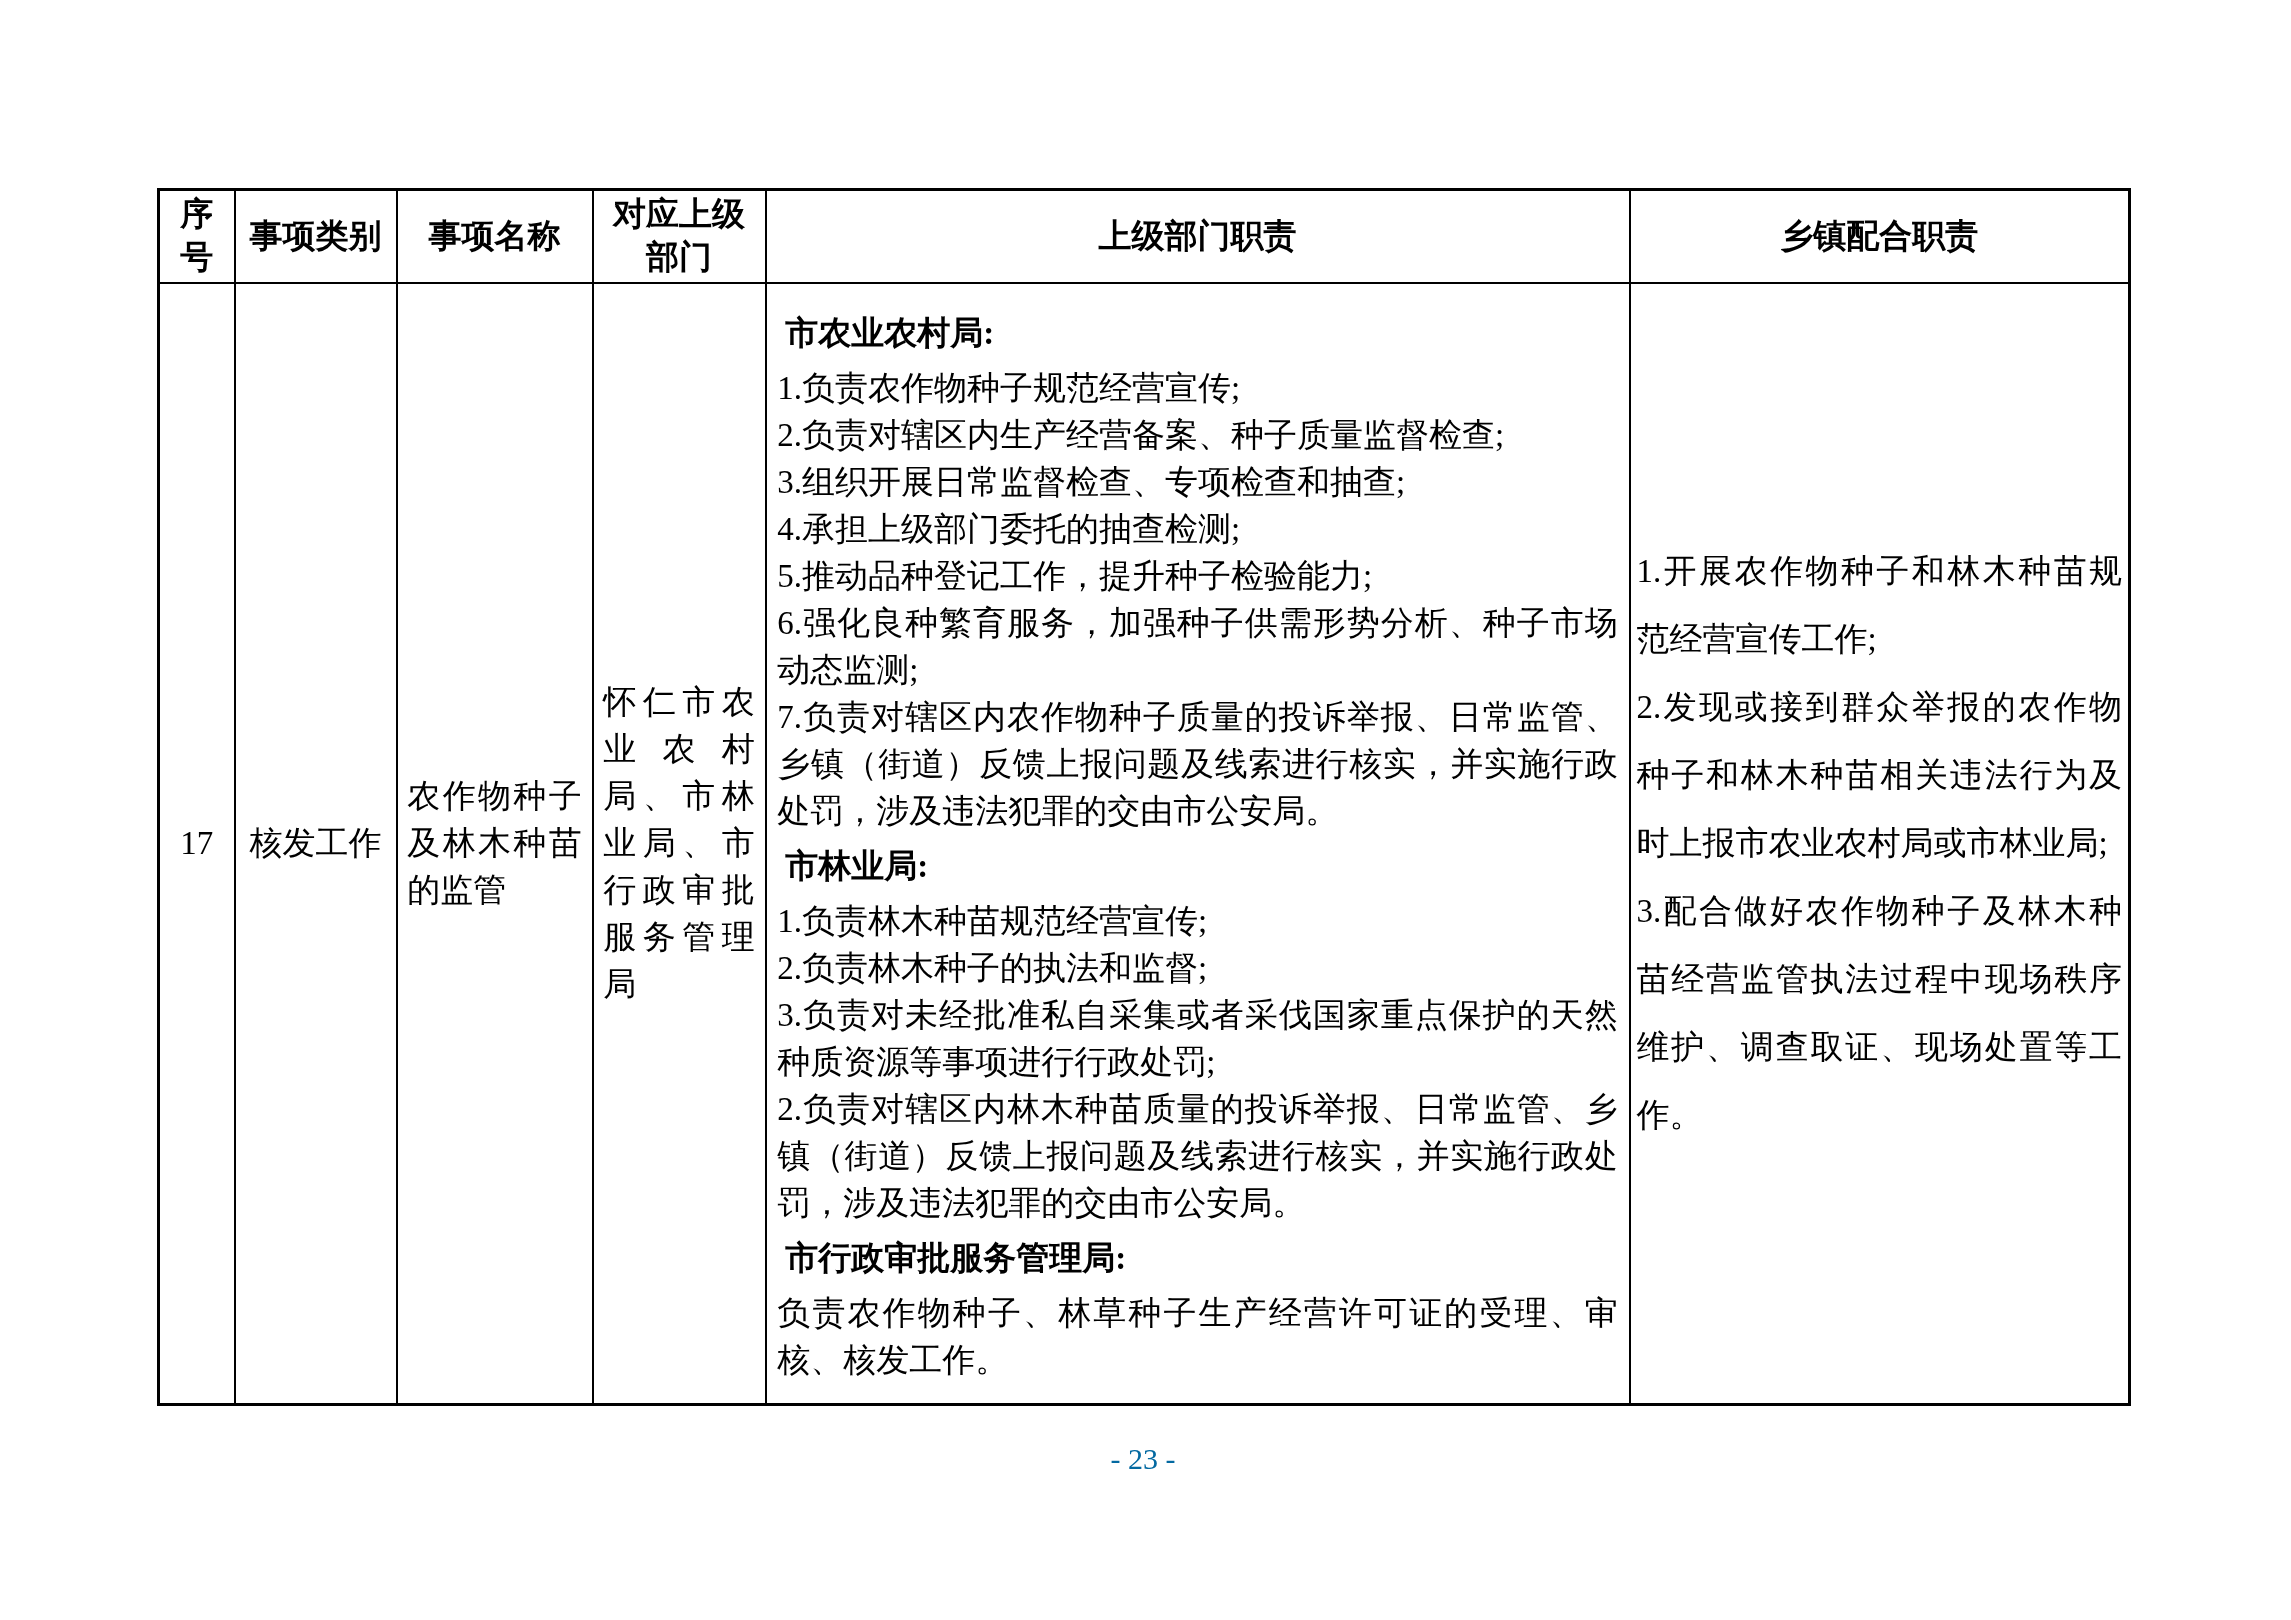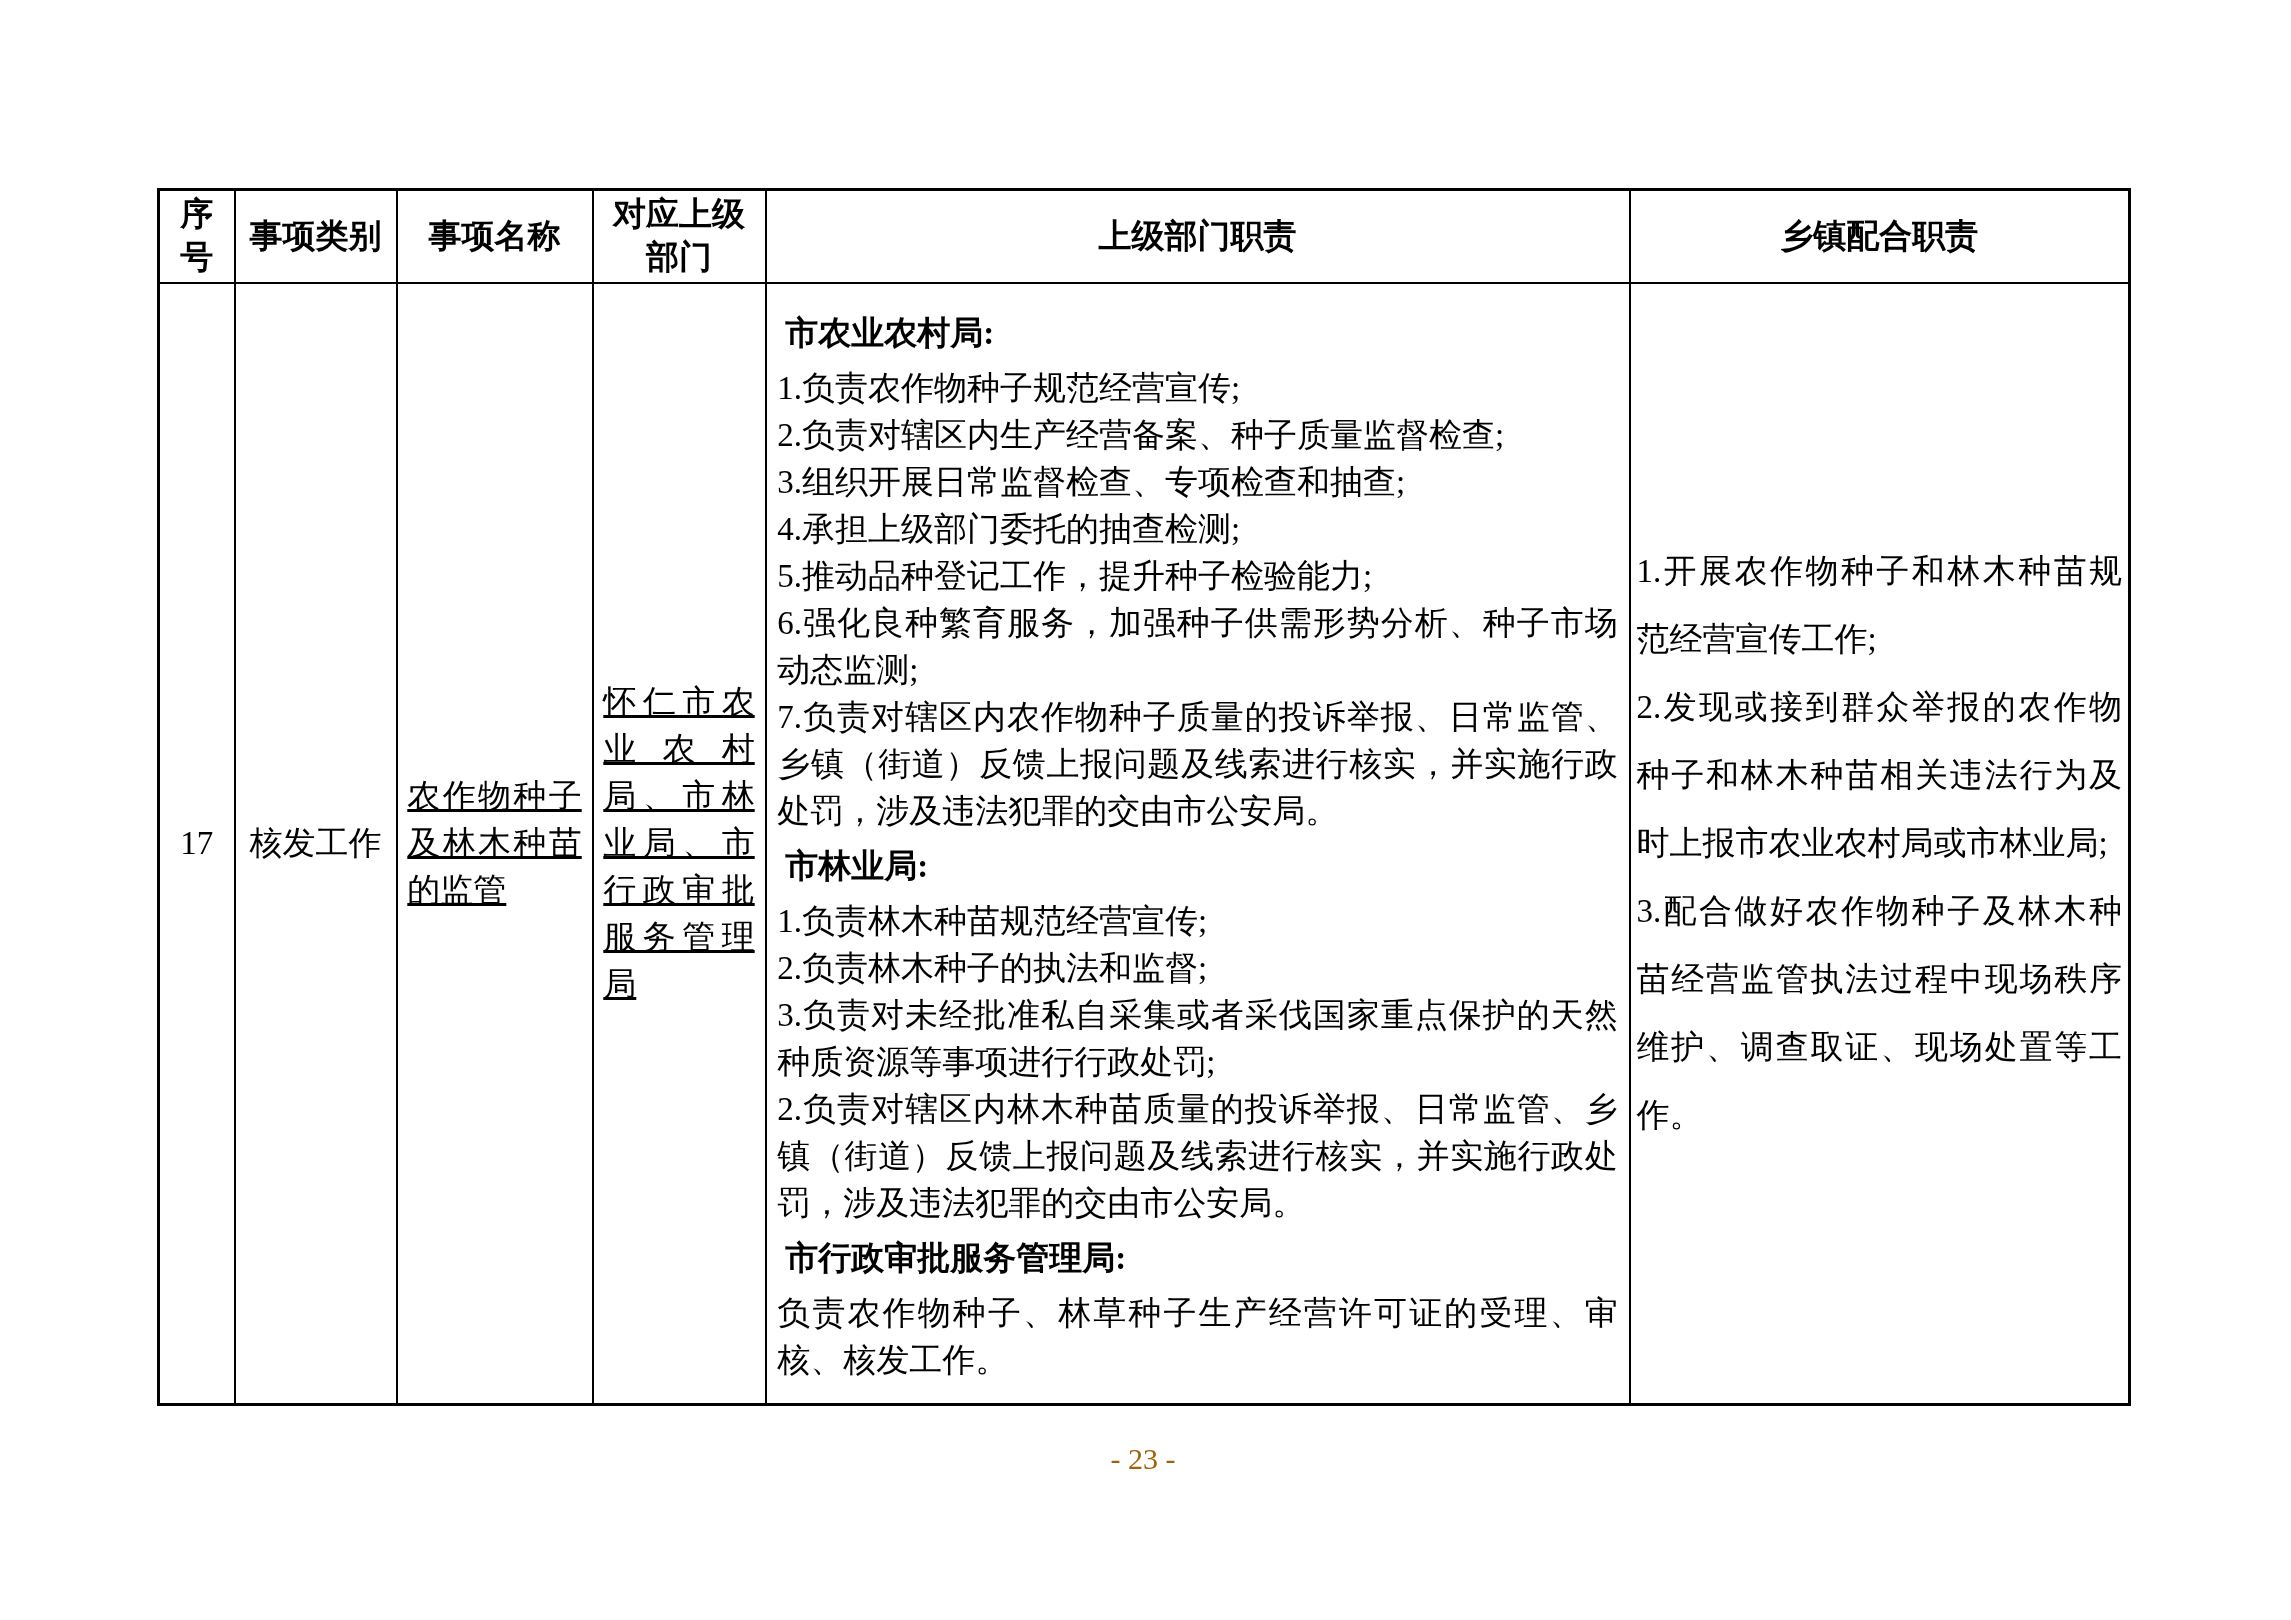--- a/index.html
+++ b/index.html
@@ -44,21 +44,20 @@
   }
   .cell-center {
     text-align: center;
     line-height: 47px;
     padding: 0 7.8px;
   }
   .cell-justify {
     text-align: justify;
     line-height: 47px;
     padding: 0 9.8px;
-    text-decoration: underline;
   }
   .cell-duties {
     text-align: justify;
     line-height: 47px;
     padding: 0 10.8px;
   }
   .cell-township {
     text-align: justify;
     line-height: 68px;
     padding: 0 5.9px;
@@ -70,21 +69,21 @@
     text-align: left;
   }
   .page-number {
     position: absolute;
     left: 157px;
     top: 1439px;
     width: 1972px;
     text-align: center;
     font-size: 30px;
     line-height: 39px;
-    color: #a16207;
+    color: #0369a1;
   }
 </style>
 </head>
 <body>
 
 <div class="page">
 
   <table class="resp-table">
     <colgroup>
       <col style="width:76px">

